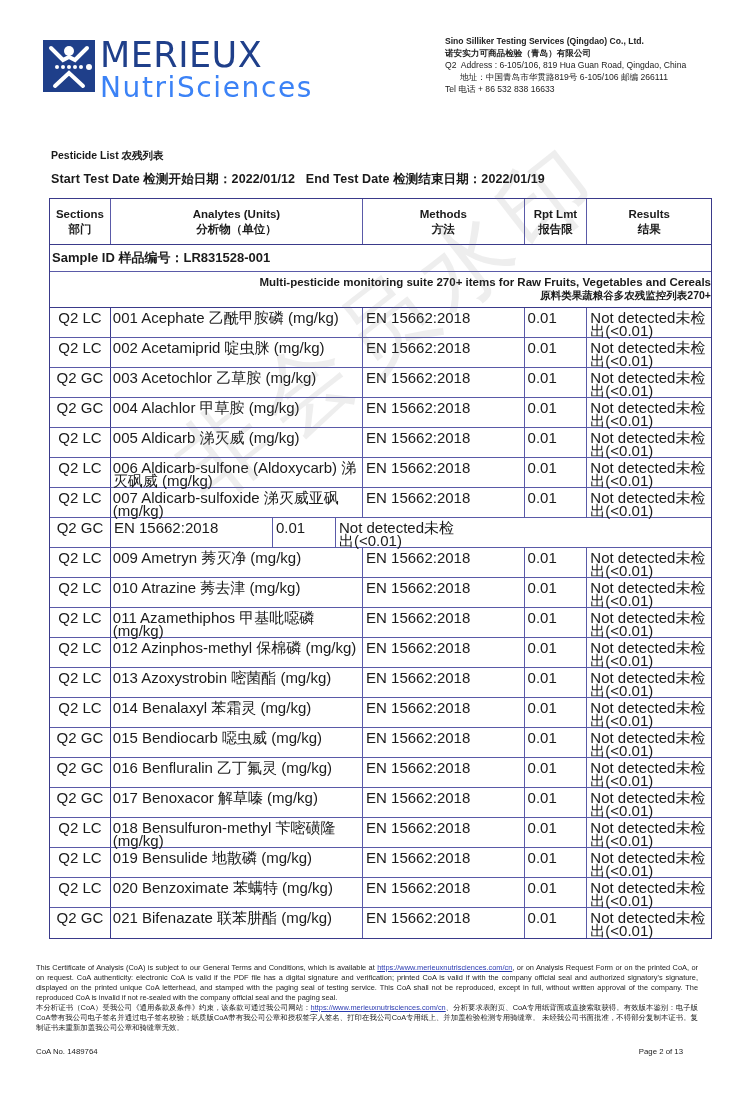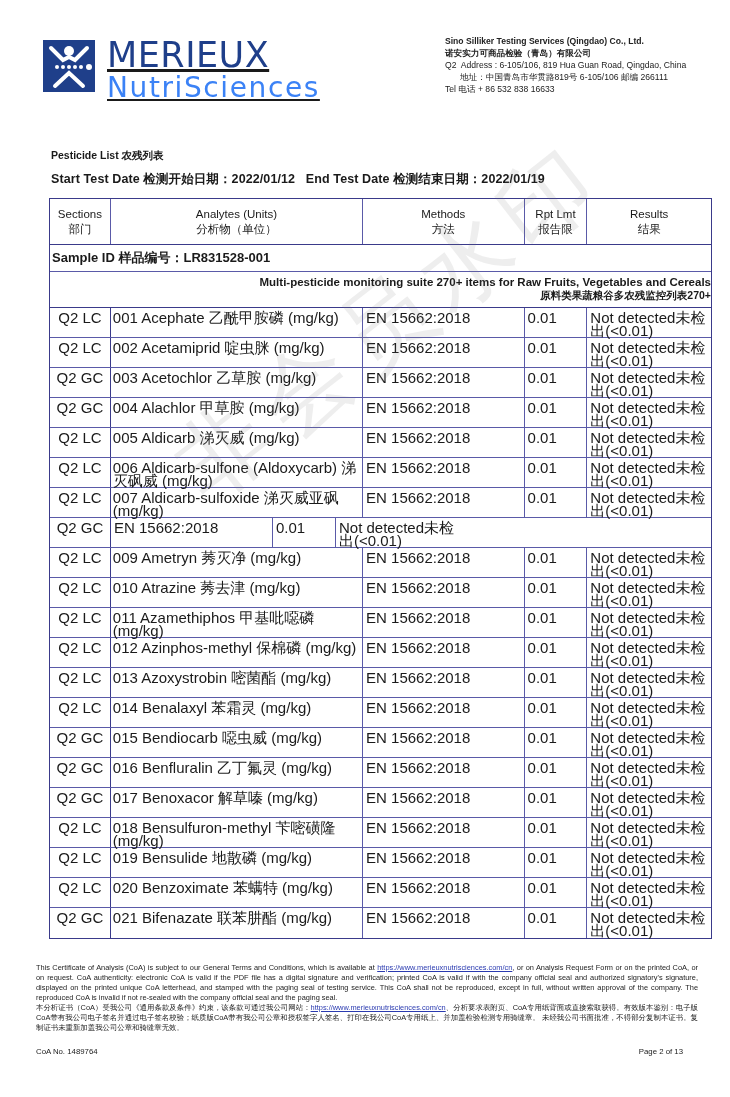--- a/index.html
+++ b/index.html
@@ -2,38 +2,38 @@
 <html><head>
 <meta charset="utf-8">
 <style>
   * { margin: 0; padding: 0; box-sizing: border-box; }
   html, body { width: 730px; height: 1097px; background: #ffffff; overflow: hidden; }
   body { position: relative; font-family: "Liberation Sans", "DejaVu Sans", sans-serif; color: #1a1a1a; }
 
   
   .logo { position: absolute; left: 43px; top: 40px; display: flex; align-items: flex-start; }
   .logo-mark { width: 52px; height: 52px; background: #1f3f8a; position: relative; }
-  .logo-text { margin-left: 12px; line-height: 1; text-decoration: underline; }
+  .logo-text { margin-left: 5px; line-height: 1; }
   .logo-merieux { font-size: 35px; color: #1f3f8a; letter-spacing: 0.5px; font-family: "DejaVu Sans", sans-serif; font-weight: normal; display:block; margin-top:-2px; }
   .logo-nutri { font-size: 28px; color: #3b82f6; letter-spacing: 1.6px; font-family: "DejaVu Sans", sans-serif; display:block; margin-top:1px; }
 
   .company { position: absolute; left: 445px; top: 35px; font-size: 8.6px; line-height: 12px; color: #222; }
   .company .en-name { font-weight: bold; }
   .company .cn-name { font-weight: bold; }
   .company .addr2 { padding-left: 15px; }
 
   
   .list-title { position: absolute; left: 51px; top: 149px; font-size: 10.5px; font-weight: bold; }
   .date-line { position: absolute; left: 51px; top: 171px; font-size: 12.5px; font-weight: bold; letter-spacing: 0.1px; }
   .date-line span { white-space: pre; }
 
   
   .tbl { position: absolute; left: 49px; top: 198px; width: 663px; border: 1.5px solid #3a3a8a; }
   .hdr { display: flex; height: 46px; border-bottom: 1.5px solid #3a3a8a; }
-  .hdr .c { display: flex; flex-direction: column; align-items: center; justify-content: center; font-size: 11.5px; font-weight: normal; line-height: 15px; text-align: center; }
+  .hdr .c { display: flex; flex-direction: column; align-items: center; justify-content: center; font-size: 11.5px; font-weight: bold; line-height: 15px; text-align: center; }
   .c1 { width: 61px; }
   .c2 { width: 253px; }
   .c3 { width: 162px; }
   .c4 { width: 63px; }
   .c5 { width: 124px; }
   .hdr .c1, .hdr .c2, .hdr .c3, .hdr .c4 { border-right: 1px solid #5a5aa8; }
 
   .sample-row { height: 27px; border-bottom: 1px solid #5a5aa8; font-size: 13px; font-weight: bold; padding-left: 2px; display: flex; align-items: center; }
   .suite-row { height: 36px; font-size: 11.5px; font-weight: bold; padding-left: 2px; line-height: 13px; padding-top: 4px; border-bottom: 1.5px solid #3a3a8a; text-align: right; }
 

